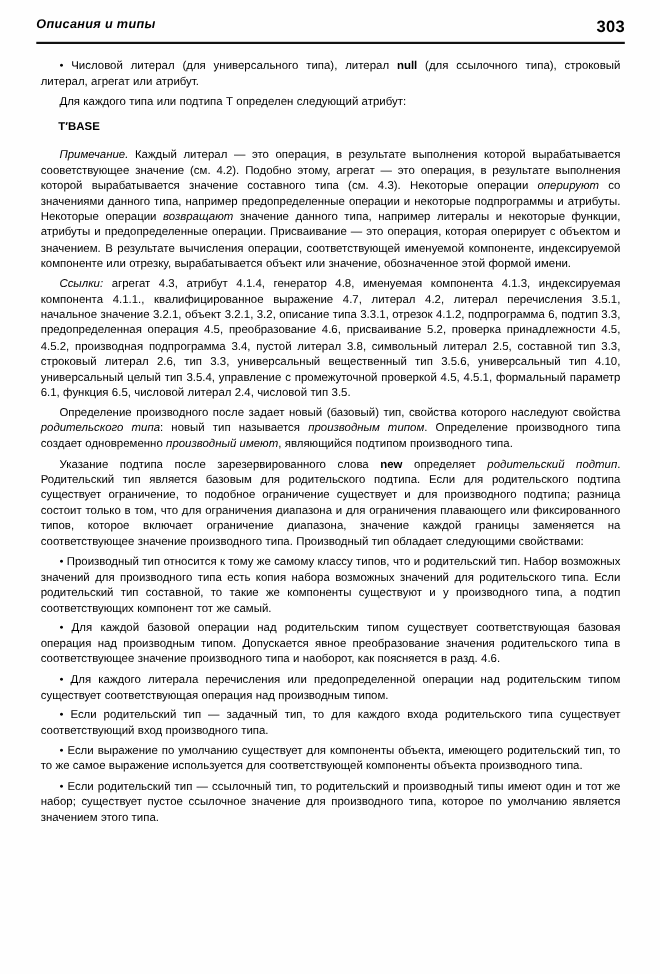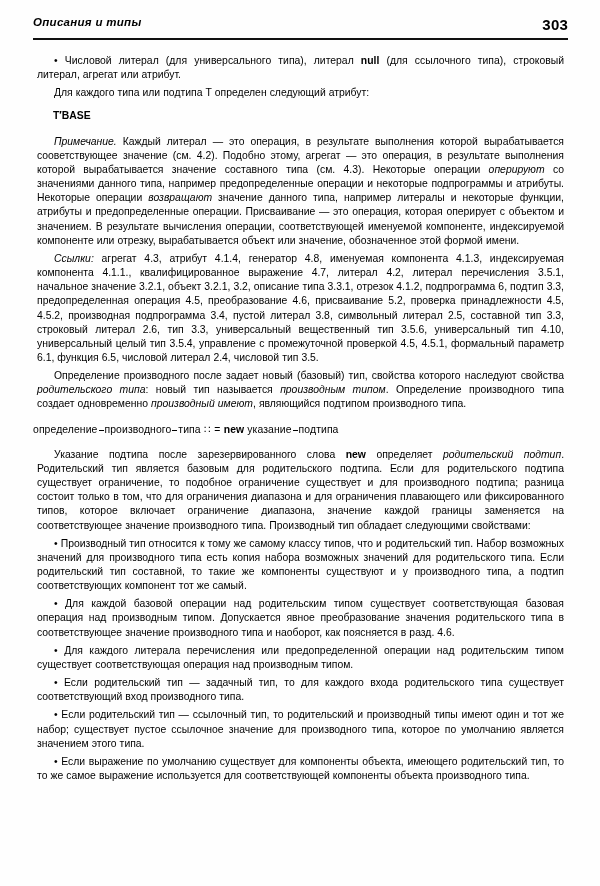--- a/index.html
+++ b/index.html
@@ -164,25 +164,24 @@
 
     <div class="sp-md"></div>
 
     <p class="body indent"><i>Примечание.</i><span> Каждый литерал — это операция, в результате выполнения которой вырабатывается сооветствующее значение (см. 4.2). Подобно этому, агрегат — это операция, в результате выполнения которой вырабатывается значение составного типа (см. 4.3). Некоторые операции </span><i>оперируют</i><span> со значениями данного типа, например предопределенные операции и некоторые подпрограммы и атрибуты. Некоторые операции </span><i>возвращают</i><span> значение данного типа, например литералы и некоторые функции, атрибуты и предопределенные операции. Присваивание — это операция, которая оперирует с объектом и значением. В результате вычисления операции, соответствующей именуемой компоненте, индексируемой компоненте или отрезку, вырабатывается объект или значение, обозначенное этой формой имени.</span></p>
 
     <p class="body indent"><i>Ссылки:</i><span> агрегат 4.3, атрибут 4.1.4, генератор 4.8, именуемая компонента 4.1.3, индексируемая компонента 4.1.1., квалифицированное выражение 4.7, литерал 4.2, литерал перечисления 3.5.1, начальное значение 3.2.1, объект 3.2.1, 3.2, описание типа 3.3.1, отрезок 4.1.2, подпрограмма 6, подтип 3.3, предопределенная операция 4.5, преобразование 4.6, присваивание 5.2, проверка принадлежности 4.5, 4.5.2, производная подпрограмма 3.4, пустой литерал 3.8, символьный литерал 2.5, составной тип 3.3, строковый литерал 2.6, тип 3.3, универсальный вещественный тип 3.5.6, универсальный тип 4.10, универсальный целый тип 3.5.4, управление с промежуточной проверкой 4.5, 4.5.1, формальный параметр 6.1, функция 6.5, числовой литерал 2.4, числовой тип 3.5.</span></p>
 
 
     <p class="body indent"><span>Определение производного после задает новый (базовый) тип, свойства которого наследуют свойства </span><i>родительского типа</i><span>: новый тип называется </span><i>производным типом</i><span>. Определение производного типа создает одновременно </span><i>производный имеют</i><span>, являющийся подтипом производного типа.</span></p>
 
-    <div class="production"><span>определение</span><span class="lowbar"></span><span>производного</span><span class="lowbar"></span><span>типа</span> <span class="assign">∷ =</span> <b>new</b> <span>указание</span><span class="lowbar"></span><span>подтипа</span></div>
 
     <p class="body indent"><span>Указание подтипа после зарезервированного слова </span><b>new</b><span> определяет </span><i>родительский подтип</i><span>. Родительский тип является базовым для родительского подтипа. Если для родительского подтипа существует ограничение, то подобное ограничение существует и для производного подтипа; разница состоит только в том, что для ограничения диапазона и для ограничения плавающего или фиксированного типов, которое включает ограничение диапазона, значение каждой границы заменяется на соответствующее значение производного типа. Производный тип обладает следующими свойствами:</span></p>
 
     <p class="body bullet">• Производный тип относится к тому же самому классу типов, что и родительский тип. Набор возможных значений для производного типа есть копия набора возможных значений для родительского типа. Если родительский тип составной, то такие же компоненты существуют и у производного типа, а подтип соответствующих компонент тот же самый.</p>
     <p class="body bullet">• Для каждой базовой операции над родительским типом существует соответствующая базовая операция над производным типом. Допускается явное преобразование значения родительского типа в соответствующее значение производного типа и наоборот, как поясняется в разд. 4.6.</p>
     <p class="body bullet">• Для каждого литерала перечисления или предопределенной операции над родительским типом существует соответствующая операция над производным типом.</p>
     <p class="body bullet">• Если родительский тип — задачный тип, то для каждого входа родительского типа существует соответствующий вход производного типа.</p>
+    <p class="body bullet">• Если выражение по умолчанию существует для компоненты объекта, имеющего родительский тип, то то же самое выражение используется для соответствующей компоненты объекта производного типа.</p>
     <p class="body bullet">• Если родительский тип — ссылочный тип, то родительский и производный типы имеют один и тот же набор; существует пустое ссылочное значение для производного типа, которое по умолчанию является значением этого типа.</p>
-    <p class="body bullet">• Если выражение по умолчанию существует для компоненты объекта, имеющего родительский тип, то то же самое выражение используется для соответствующей компоненты объекта производного типа.</p>
 
   </div>
 </div>
 
 </body></html>

